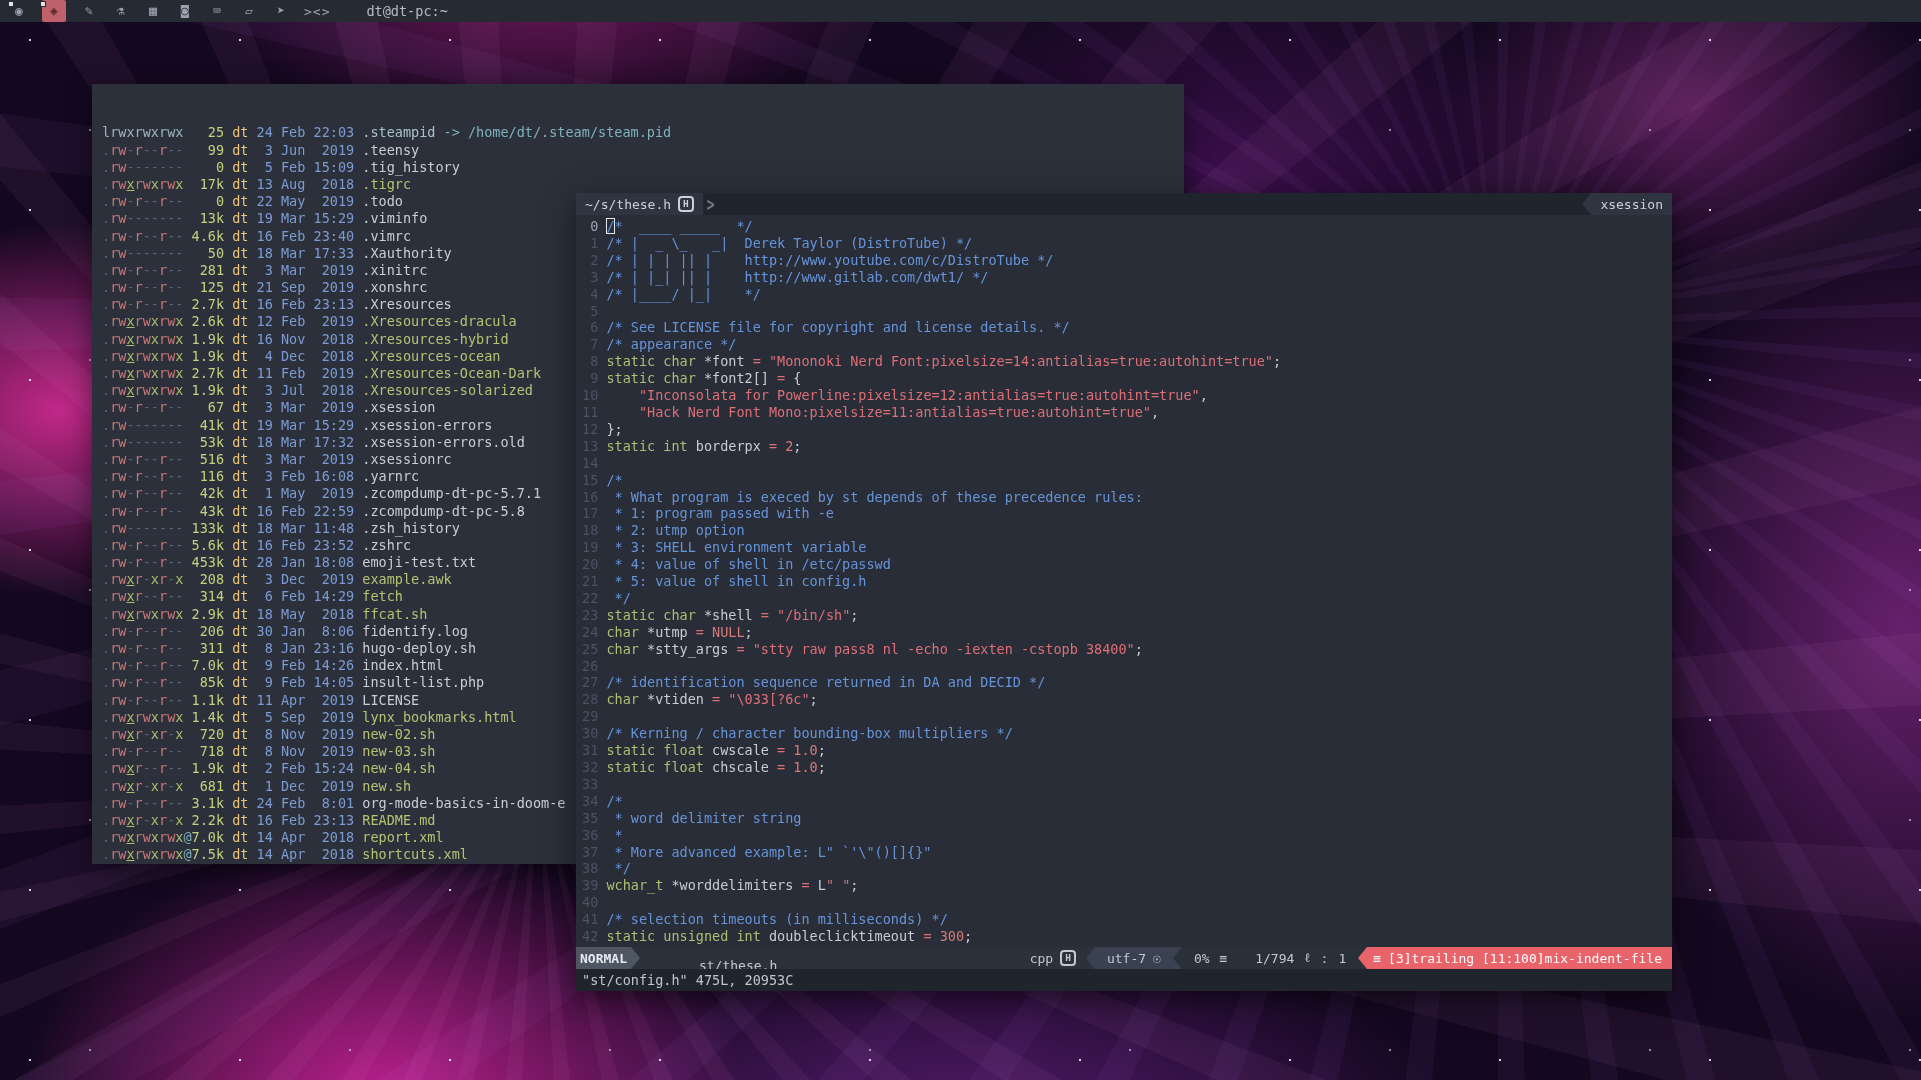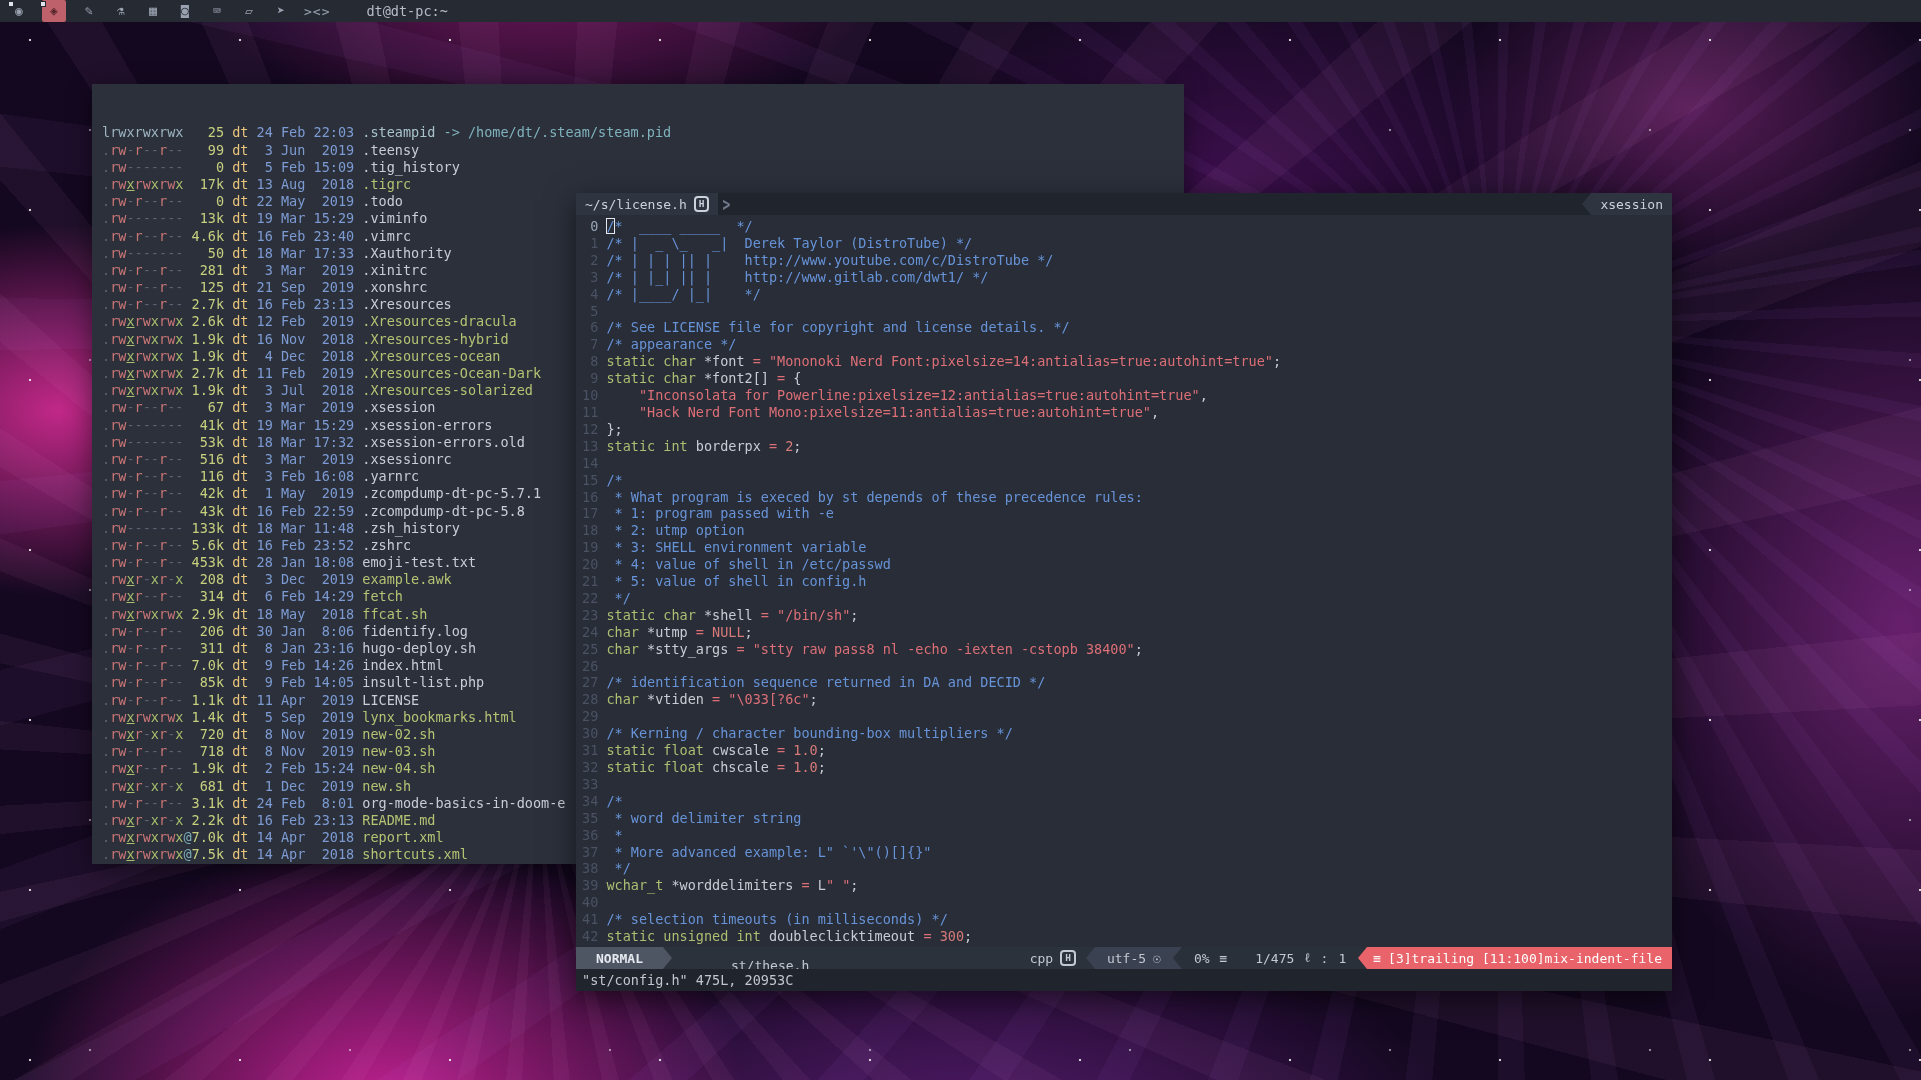--- a/index.html
+++ b/index.html
@@ -45,21 +45,21 @@
   .hbox{display:inline-block;border:2px solid currentColor;border-radius:4px;font-size:9.5px;
     font-weight:bold;line-height:10px;padding:1px 3px;}
   .vtabright{margin-left:auto;display:flex;align-items:center;height:22px;}
   .vcode{flex:1 1 auto;background:#282d37;padding:3px 0 0 6px;font-size:13.5px;line-height:16.9px;
     white-space:pre;color:#c8ccd4;overflow:hidden;}
   .vcursor{outline:1px solid #e3e7ee;outline-offset:-1px;}
   
   .vstatus{height:22px;background:#2c323c;display:flex;align-items:center;font-size:13px;
     color:#c3c8d2;flex:0 0 auto;white-space:pre;}
   .seg{height:22px;display:flex;align-items:center;}
-  .segmode{background:#4f5663;color:#e5e9f0;font-weight:bold;padding:0 20px;}
+  .segmode{background:#4f5663;color:#e5e9f0;font-weight:bold;padding:0 4px;}
   .tri{width:0;height:0;border-top:11px solid transparent;border-bottom:11px solid transparent;}
   .tri-r{border-left:9px solid #4f5663;}
   .tri-l{border-right:9px solid transparent;}
   .fname{padding-left:12px;}
   .flex-sp{flex:1 1 auto;}
   .segft{gap:7px;padding:0 10px;}
   .segenc{background:#3a4150;gap:7px;padding:0 12px;}
   .segpos{background:#2a303a;gap:10px;padding:0 12px;}
   .segwarn{background:#e8646a;color:#fff;gap:7px;padding:0 10px 0 6px;flex:0 0 auto;}
   .vmsg{height:22px;background:#20242c;color:#c0c5ce;font-size:13.5px;line-height:22px;
@@ -87,21 +87,21 @@
 </div>
 
 <div class="term">
   <div id="file-list"><div class="trow"><span><span style="color: rgb(157, 180, 192);">l</span><span style="color: rgb(157, 180, 192);">r</span><span style="color: rgb(157, 180, 192);">w</span><span style="color: rgb(157, 180, 192);">x</span><span style="color: rgb(157, 180, 192);">r</span><span style="color: rgb(157, 180, 192);">w</span><span style="color: rgb(157, 180, 192);">x</span><span style="color: rgb(157, 180, 192);">r</span><span style="color: rgb(157, 180, 192);">w</span><span style="color: rgb(157, 180, 192);">x</span><span style="color: rgb(157, 180, 192);"> </span></span><span style="color: rgb(198, 208, 126);">  25</span><span> </span><span style="color: rgb(234, 197, 124);">dt</span><span> </span><span style="color: rgb(125, 155, 211);">24 Feb 22:03</span><span> </span><span style="color: rgb(169, 196, 204);">.steampid</span><span style="color: rgb(127, 178, 189);"> -&gt; /home/dt/.steam/steam.pid</span></div><div class="trow"><span><span style="color: rgb(89, 98, 115);">.</span><span style="color: rgb(203, 118, 118);">r</span><span style="color: rgb(203, 118, 118);">w</span><span style="color: rgb(89, 98, 115);">-</span><span style="color: rgb(203, 118, 118);">r</span><span style="color: rgb(89, 98, 115);">-</span><span style="color: rgb(89, 98, 115);">-</span><span style="color: rgb(203, 118, 118);">r</span><span style="color: rgb(89, 98, 115);">-</span><span style="color: rgb(89, 98, 115);">-</span><span style="color: rgb(89, 98, 115);"> </span></span><span style="color: rgb(198, 208, 126);">  99</span><span> </span><span style="color: rgb(234, 197, 124);">dt</span><span> </span><span style="color: rgb(125, 155, 211);"> 3 Jun  2019</span><span> </span><span style="color: rgb(201, 205, 214);">.teensy</span></div><div class="trow"><span><span style="color: rgb(89, 98, 115);">.</span><span style="color: rgb(203, 118, 118);">r</span><span style="color: rgb(203, 118, 118);">w</span><span style="color: rgb(89, 98, 115);">-</span><span style="color: rgb(89, 98, 115);">-</span><span style="color: rgb(89, 98, 115);">-</span><span style="color: rgb(89, 98, 115);">-</span><span style="color: rgb(89, 98, 115);">-</span><span style="color: rgb(89, 98, 115);">-</span><span style="color: rgb(89, 98, 115);">-</span><span style="color: rgb(89, 98, 115);"> </span></span><span style="color: rgb(198, 208, 126);">   0</span><span> </span><span style="color: rgb(234, 197, 124);">dt</span><span> </span><span style="color: rgb(125, 155, 211);"> 5 Feb 15:09</span><span> </span><span style="color: rgb(201, 205, 214);">.tig_history</span></div><div class="trow"><span><span style="color: rgb(89, 98, 115);">.</span><span style="color: rgb(203, 118, 118);">r</span><span style="color: rgb(203, 118, 118);">w</span><span style="color: rgb(169, 191, 107); text-decoration: underline;">x</span><span style="color: rgb(203, 118, 118);">r</span><span style="color: rgb(203, 118, 118);">w</span><span style="color: rgb(169, 191, 107);">x</span><span style="color: rgb(203, 118, 118);">r</span><span style="color: rgb(203, 118, 118);">w</span><span style="color: rgb(169, 191, 107);">x</span><span style="color: rgb(89, 98, 115);"> </span></span><span style="color: rgb(198, 208, 126);"> 17k</span><span> </span><span style="color: rgb(234, 197, 124);">dt</span><span> </span><span style="color: rgb(125, 155, 211);">13 Aug  2018</span><span> </span><span style="color: rgb(181, 195, 115);">.tigrc</span></div><div class="trow"><span><span style="color: rgb(89, 98, 115);">.</span><span style="color: rgb(203, 118, 118);">r</span><span style="color: rgb(203, 118, 118);">w</span><span style="color: rgb(89, 98, 115);">-</span><span style="color: rgb(203, 118, 118);">r</span><span style="color: rgb(89, 98, 115);">-</span><span style="color: rgb(89, 98, 115);">-</span><span style="color: rgb(203, 118, 118);">r</span><span style="color: rgb(89, 98, 115);">-</span><span style="color: rgb(89, 98, 115);">-</span><span style="color: rgb(89, 98, 115);"> </span></span><span style="color: rgb(198, 208, 126);">   0</span><span> </span><span style="color: rgb(234, 197, 124);">dt</span><span> </span><span style="color: rgb(125, 155, 211);">22 May  2019</span><span> </span><span style="color: rgb(201, 205, 214);">.todo</span></div><div class="trow"><span><span style="color: rgb(89, 98, 115);">.</span><span style="color: rgb(203, 118, 118);">r</span><span style="color: rgb(203, 118, 118);">w</span><span style="color: rgb(89, 98, 115);">-</span><span style="color: rgb(89, 98, 115);">-</span><span style="color: rgb(89, 98, 115);">-</span><span style="color: rgb(89, 98, 115);">-</span><span style="color: rgb(89, 98, 115);">-</span><span style="color: rgb(89, 98, 115);">-</span><span style="color: rgb(89, 98, 115);">-</span><span style="color: rgb(89, 98, 115);"> </span></span><span style="color: rgb(198, 208, 126);"> 13k</span><span> </span><span style="color: rgb(234, 197, 124);">dt</span><span> </span><span style="color: rgb(125, 155, 211);">19 Mar 15:29</span><span> </span><span style="color: rgb(201, 205, 214);">.viminfo</span></div><div class="trow"><span><span style="color: rgb(89, 98, 115);">.</span><span style="color: rgb(203, 118, 118);">r</span><span style="color: rgb(203, 118, 118);">w</span><span style="color: rgb(89, 98, 115);">-</span><span style="color: rgb(203, 118, 118);">r</span><span style="color: rgb(89, 98, 115);">-</span><span style="color: rgb(89, 98, 115);">-</span><span style="color: rgb(203, 118, 118);">r</span><span style="color: rgb(89, 98, 115);">-</span><span style="color: rgb(89, 98, 115);">-</span><span style="color: rgb(89, 98, 115);"> </span></span><span style="color: rgb(198, 208, 126);">4.6k</span><span> </span><span style="color: rgb(234, 197, 124);">dt</span><span> </span><span style="color: rgb(125, 155, 211);">16 Feb 23:40</span><span> </span><span style="color: rgb(201, 205, 214);">.vimrc</span></div><div class="trow"><span><span style="color: rgb(89, 98, 115);">.</span><span style="color: rgb(203, 118, 118);">r</span><span style="color: rgb(203, 118, 118);">w</span><span style="color: rgb(89, 98, 115);">-</span><span style="color: rgb(89, 98, 115);">-</span><span style="color: rgb(89, 98, 115);">-</span><span style="color: rgb(89, 98, 115);">-</span><span style="color: rgb(89, 98, 115);">-</span><span style="color: rgb(89, 98, 115);">-</span><span style="color: rgb(89, 98, 115);">-</span><span style="color: rgb(89, 98, 115);"> </span></span><span style="color: rgb(198, 208, 126);">  50</span><span> </span><span style="color: rgb(234, 197, 124);">dt</span><span> </span><span style="color: rgb(125, 155, 211);">18 Mar 17:33</span><span> </span><span style="color: rgb(201, 205, 214);">.Xauthority</span></div><div class="trow"><span><span style="color: rgb(89, 98, 115);">.</span><span style="color: rgb(203, 118, 118);">r</span><span style="color: rgb(203, 118, 118);">w</span><span style="color: rgb(89, 98, 115);">-</span><span style="color: rgb(203, 118, 118);">r</span><span style="color: rgb(89, 98, 115);">-</span><span style="color: rgb(89, 98, 115);">-</span><span style="color: rgb(203, 118, 118);">r</span><span style="color: rgb(89, 98, 115);">-</span><span style="color: rgb(89, 98, 115);">-</span><span style="color: rgb(89, 98, 115);"> </span></span><span style="color: rgb(198, 208, 126);"> 281</span><span> </span><span style="color: rgb(234, 197, 124);">dt</span><span> </span><span style="color: rgb(125, 155, 211);"> 3 Mar  2019</span><span> </span><span style="color: rgb(201, 205, 214);">.xinitrc</span></div><div class="trow"><span><span style="color: rgb(89, 98, 115);">.</span><span style="color: rgb(203, 118, 118);">r</span><span style="color: rgb(203, 118, 118);">w</span><span style="color: rgb(89, 98, 115);">-</span><span style="color: rgb(203, 118, 118);">r</span><span style="color: rgb(89, 98, 115);">-</span><span style="color: rgb(89, 98, 115);">-</span><span style="color: rgb(203, 118, 118);">r</span><span style="color: rgb(89, 98, 115);">-</span><span style="color: rgb(89, 98, 115);">-</span><span style="color: rgb(89, 98, 115);"> </span></span><span style="color: rgb(198, 208, 126);"> 125</span><span> </span><span style="color: rgb(234, 197, 124);">dt</span><span> </span><span style="color: rgb(125, 155, 211);">21 Sep  2019</span><span> </span><span style="color: rgb(201, 205, 214);">.xonshrc</span></div><div class="trow"><span><span style="color: rgb(89, 98, 115);">.</span><span style="color: rgb(203, 118, 118);">r</span><span style="color: rgb(203, 118, 118);">w</span><span style="color: rgb(89, 98, 115);">-</span><span style="color: rgb(203, 118, 118);">r</span><span style="color: rgb(89, 98, 115);">-</span><span style="color: rgb(89, 98, 115);">-</span><span style="color: rgb(203, 118, 118);">r</span><span style="color: rgb(89, 98, 115);">-</span><span style="color: rgb(89, 98, 115);">-</span><span style="color: rgb(89, 98, 115);"> </span></span><span style="color: rgb(198, 208, 126);">2.7k</span><span> </span><span style="color: rgb(234, 197, 124);">dt</span><span> </span><span style="color: rgb(125, 155, 211);">16 Feb 23:13</span><span> </span><span style="color: rgb(201, 205, 214);">.Xresources</span></div><div class="trow"><span><span style="color: rgb(89, 98, 115);">.</span><span style="color: rgb(203, 118, 118);">r</span><span style="color: rgb(203, 118, 118);">w</span><span style="color: rgb(169, 191, 107); text-decoration: underline;">x</span><span style="color: rgb(203, 118, 118);">r</span><span style="color: rgb(203, 118, 118);">w</span><span style="color: rgb(169, 191, 107);">x</span><span style="color: rgb(203, 118, 118);">r</span><span style="color: rgb(203, 118, 118);">w</span><span style="color: rgb(169, 191, 107);">x</span><span style="color: rgb(89, 98, 115);"> </span></span><span style="color: rgb(198, 208, 126);">2.6k</span><span> </span><span style="color: rgb(234, 197, 124);">dt</span><span> </span><span style="color: rgb(125, 155, 211);">12 Feb  2019</span><span> </span><span style="color: rgb(181, 195, 115);">.Xresources-dracula</span></div><div class="trow"><span><span style="color: rgb(89, 98, 115);">.</span><span style="color: rgb(203, 118, 118);">r</span><span style="color: rgb(203, 118, 118);">w</span><span style="color: rgb(169, 191, 107); text-decoration: underline;">x</span><span style="color: rgb(203, 118, 118);">r</span><span style="color: rgb(203, 118, 118);">w</span><span style="color: rgb(169, 191, 107);">x</span><span style="color: rgb(203, 118, 118);">r</span><span style="color: rgb(203, 118, 118);">w</span><span style="color: rgb(169, 191, 107);">x</span><span style="color: rgb(89, 98, 115);"> </span></span><span style="color: rgb(198, 208, 126);">1.9k</span><span> </span><span style="color: rgb(234, 197, 124);">dt</span><span> </span><span style="color: rgb(125, 155, 211);">16 Nov  2018</span><span> </span><span style="color: rgb(181, 195, 115);">.Xresources-hybrid</span></div><div class="trow"><span><span style="color: rgb(89, 98, 115);">.</span><span style="color: rgb(203, 118, 118);">r</span><span style="color: rgb(203, 118, 118);">w</span><span style="color: rgb(169, 191, 107); text-decoration: underline;">x</span><span style="color: rgb(203, 118, 118);">r</span><span style="color: rgb(203, 118, 118);">w</span><span style="color: rgb(169, 191, 107);">x</span><span style="color: rgb(203, 118, 118);">r</span><span style="color: rgb(203, 118, 118);">w</span><span style="color: rgb(169, 191, 107);">x</span><span style="color: rgb(89, 98, 115);"> </span></span><span style="color: rgb(198, 208, 126);">1.9k</span><span> </span><span style="color: rgb(234, 197, 124);">dt</span><span> </span><span style="color: rgb(125, 155, 211);"> 4 Dec  2018</span><span> </span><span style="color: rgb(181, 195, 115);">.Xresources-ocean</span></div><div class="trow"><span><span style="color: rgb(89, 98, 115);">.</span><span style="color: rgb(203, 118, 118);">r</span><span style="color: rgb(203, 118, 118);">w</span><span style="color: rgb(169, 191, 107); text-decoration: underline;">x</span><span style="color: rgb(203, 118, 118);">r</span><span style="color: rgb(203, 118, 118);">w</span><span style="color: rgb(169, 191, 107);">x</span><span style="color: rgb(203, 118, 118);">r</span><span style="color: rgb(203, 118, 118);">w</span><span style="color: rgb(169, 191, 107);">x</span><span style="color: rgb(89, 98, 115);"> </span></span><span style="color: rgb(198, 208, 126);">2.7k</span><span> </span><span style="color: rgb(234, 197, 124);">dt</span><span> </span><span style="color: rgb(125, 155, 211);">11 Feb  2019</span><span> </span><span style="color: rgb(181, 195, 115);">.Xresources-Ocean-Dark</span></div><div class="trow"><span><span style="color: rgb(89, 98, 115);">.</span><span style="color: rgb(203, 118, 118);">r</span><span style="color: rgb(203, 118, 118);">w</span><span style="color: rgb(169, 191, 107); text-decoration: underline;">x</span><span style="color: rgb(203, 118, 118);">r</span><span style="color: rgb(203, 118, 118);">w</span><span style="color: rgb(169, 191, 107);">x</span><span style="color: rgb(203, 118, 118);">r</span><span style="color: rgb(203, 118, 118);">w</span><span style="color: rgb(169, 191, 107);">x</span><span style="color: rgb(89, 98, 115);"> </span></span><span style="color: rgb(198, 208, 126);">1.9k</span><span> </span><span style="color: rgb(234, 197, 124);">dt</span><span> </span><span style="color: rgb(125, 155, 211);"> 3 Jul  2018</span><span> </span><span style="color: rgb(181, 195, 115);">.Xresources-solarized</span></div><div class="trow"><span><span style="color: rgb(89, 98, 115);">.</span><span style="color: rgb(203, 118, 118);">r</span><span style="color: rgb(203, 118, 118);">w</span><span style="color: rgb(89, 98, 115);">-</span><span style="color: rgb(203, 118, 118);">r</span><span style="color: rgb(89, 98, 115);">-</span><span style="color: rgb(89, 98, 115);">-</span><span style="color: rgb(203, 118, 118);">r</span><span style="color: rgb(89, 98, 115);">-</span><span style="color: rgb(89, 98, 115);">-</span><span style="color: rgb(89, 98, 115);"> </span></span><span style="color: rgb(198, 208, 126);">  67</span><span> </span><span style="color: rgb(234, 197, 124);">dt</span><span> </span><span style="color: rgb(125, 155, 211);"> 3 Mar  2019</span><span> </span><span style="color: rgb(201, 205, 214);">.xsession</span></div><div class="trow"><span><span style="color: rgb(89, 98, 115);">.</span><span style="color: rgb(203, 118, 118);">r</span><span style="color: rgb(203, 118, 118);">w</span><span style="color: rgb(89, 98, 115);">-</span><span style="color: rgb(89, 98, 115);">-</span><span style="color: rgb(89, 98, 115);">-</span><span style="color: rgb(89, 98, 115);">-</span><span style="color: rgb(89, 98, 115);">-</span><span style="color: rgb(89, 98, 115);">-</span><span style="color: rgb(89, 98, 115);">-</span><span style="color: rgb(89, 98, 115);"> </span></span><span style="color: rgb(198, 208, 126);"> 41k</span><span> </span><span style="color: rgb(234, 197, 124);">dt</span><span> </span><span style="color: rgb(125, 155, 211);">19 Mar 15:29</span><span> </span><span style="color: rgb(201, 205, 214);">.xsession-errors</span></div><div class="trow"><span><span style="color: rgb(89, 98, 115);">.</span><span style="color: rgb(203, 118, 118);">r</span><span style="color: rgb(203, 118, 118);">w</span><span style="color: rgb(89, 98, 115);">-</span><span style="color: rgb(89, 98, 115);">-</span><span style="color: rgb(89, 98, 115);">-</span><span style="color: rgb(89, 98, 115);">-</span><span style="color: rgb(89, 98, 115);">-</span><span style="color: rgb(89, 98, 115);">-</span><span style="color: rgb(89, 98, 115);">-</span><span style="color: rgb(89, 98, 115);"> </span></span><span style="color: rgb(198, 208, 126);"> 53k</span><span> </span><span style="color: rgb(234, 197, 124);">dt</span><span> </span><span style="color: rgb(125, 155, 211);">18 Mar 17:32</span><span> </span><span style="color: rgb(201, 205, 214);">.xsession-errors.old</span></div><div class="trow"><span><span style="color: rgb(89, 98, 115);">.</span><span style="color: rgb(203, 118, 118);">r</span><span style="color: rgb(203, 118, 118);">w</span><span style="color: rgb(89, 98, 115);">-</span><span style="color: rgb(203, 118, 118);">r</span><span style="color: rgb(89, 98, 115);">-</span><span style="color: rgb(89, 98, 115);">-</span><span style="color: rgb(203, 118, 118);">r</span><span style="color: rgb(89, 98, 115);">-</span><span style="color: rgb(89, 98, 115);">-</span><span style="color: rgb(89, 98, 115);"> </span></span><span style="color: rgb(198, 208, 126);"> 516</span><span> </span><span style="color: rgb(234, 197, 124);">dt</span><span> </span><span style="color: rgb(125, 155, 211);"> 3 Mar  2019</span><span> </span><span style="color: rgb(201, 205, 214);">.xsessionrc</span></div><div class="trow"><span><span style="color: rgb(89, 98, 115);">.</span><span style="color: rgb(203, 118, 118);">r</span><span style="color: rgb(203, 118, 118);">w</span><span style="color: rgb(89, 98, 115);">-</span><span style="color: rgb(203, 118, 118);">r</span><span style="color: rgb(89, 98, 115);">-</span><span style="color: rgb(89, 98, 115);">-</span><span style="color: rgb(203, 118, 118);">r</span><span style="color: rgb(89, 98, 115);">-</span><span style="color: rgb(89, 98, 115);">-</span><span style="color: rgb(89, 98, 115);"> </span></span><span style="color: rgb(198, 208, 126);"> 116</span><span> </span><span style="color: rgb(234, 197, 124);">dt</span><span> </span><span style="color: rgb(125, 155, 211);"> 3 Feb 16:08</span><span> </span><span style="color: rgb(201, 205, 214);">.yarnrc</span></div><div class="trow"><span><span style="color: rgb(89, 98, 115);">.</span><span style="color: rgb(203, 118, 118);">r</span><span style="color: rgb(203, 118, 118);">w</span><span style="color: rgb(89, 98, 115);">-</span><span style="color: rgb(203, 118, 118);">r</span><span style="color: rgb(89, 98, 115);">-</span><span style="color: rgb(89, 98, 115);">-</span><span style="color: rgb(203, 118, 118);">r</span><span style="color: rgb(89, 98, 115);">-</span><span style="color: rgb(89, 98, 115);">-</span><span style="color: rgb(89, 98, 115);"> </span></span><span style="color: rgb(198, 208, 126);"> 42k</span><span> </span><span style="color: rgb(234, 197, 124);">dt</span><span> </span><span style="color: rgb(125, 155, 211);"> 1 May  2019</span><span> </span><span style="color: rgb(201, 205, 214);">.zcompdump-dt-pc-5.7.1</span></div><div class="trow"><span><span style="color: rgb(89, 98, 115);">.</span><span style="color: rgb(203, 118, 118);">r</span><span style="color: rgb(203, 118, 118);">w</span><span style="color: rgb(89, 98, 115);">-</span><span style="color: rgb(203, 118, 118);">r</span><span style="color: rgb(89, 98, 115);">-</span><span style="color: rgb(89, 98, 115);">-</span><span style="color: rgb(203, 118, 118);">r</span><span style="color: rgb(89, 98, 115);">-</span><span style="color: rgb(89, 98, 115);">-</span><span style="color: rgb(89, 98, 115);"> </span></span><span style="color: rgb(198, 208, 126);"> 43k</span><span> </span><span style="color: rgb(234, 197, 124);">dt</span><span> </span><span style="color: rgb(125, 155, 211);">16 Feb 22:59</span><span> </span><span style="color: rgb(201, 205, 214);">.zcompdump-dt-pc-5.8</span></div><div class="trow"><span><span style="color: rgb(89, 98, 115);">.</span><span style="color: rgb(203, 118, 118);">r</span><span style="color: rgb(203, 118, 118);">w</span><span style="color: rgb(89, 98, 115);">-</span><span style="color: rgb(89, 98, 115);">-</span><span style="color: rgb(89, 98, 115);">-</span><span style="color: rgb(89, 98, 115);">-</span><span style="color: rgb(89, 98, 115);">-</span><span style="color: rgb(89, 98, 115);">-</span><span style="color: rgb(89, 98, 115);">-</span><span style="color: rgb(89, 98, 115);"> </span></span><span style="color: rgb(198, 208, 126);">133k</span><span> </span><span style="color: rgb(234, 197, 124);">dt</span><span> </span><span style="color: rgb(125, 155, 211);">18 Mar 11:48</span><span> </span><span style="color: rgb(201, 205, 214);">.zsh_history</span></div><div class="trow"><span><span style="color: rgb(89, 98, 115);">.</span><span style="color: rgb(203, 118, 118);">r</span><span style="color: rgb(203, 118, 118);">w</span><span style="color: rgb(89, 98, 115);">-</span><span style="color: rgb(203, 118, 118);">r</span><span style="color: rgb(89, 98, 115);">-</span><span style="color: rgb(89, 98, 115);">-</span><span style="color: rgb(203, 118, 118);">r</span><span style="color: rgb(89, 98, 115);">-</span><span style="color: rgb(89, 98, 115);">-</span><span style="color: rgb(89, 98, 115);"> </span></span><span style="color: rgb(198, 208, 126);">5.6k</span><span> </span><span style="color: rgb(234, 197, 124);">dt</span><span> </span><span style="color: rgb(125, 155, 211);">16 Feb 23:52</span><span> </span><span style="color: rgb(201, 205, 214);">.zshrc</span></div><div class="trow"><span><span style="color: rgb(89, 98, 115);">.</span><span style="color: rgb(203, 118, 118);">r</span><span style="color: rgb(203, 118, 118);">w</span><span style="color: rgb(89, 98, 115);">-</span><span style="color: rgb(203, 118, 118);">r</span><span style="color: rgb(89, 98, 115);">-</span><span style="color: rgb(89, 98, 115);">-</span><span style="color: rgb(203, 118, 118);">r</span><span style="color: rgb(89, 98, 115);">-</span><span style="color: rgb(89, 98, 115);">-</span><span style="color: rgb(89, 98, 115);"> </span></span><span style="color: rgb(198, 208, 126);">453k</span><span> </span><span style="color: rgb(234, 197, 124);">dt</span><span> </span><span style="color: rgb(125, 155, 211);">28 Jan 18:08</span><span> </span><span style="color: rgb(201, 205, 214);">emoji-test.txt</span></div><div class="trow"><span><span style="color: rgb(89, 98, 115);">.</span><span style="color: rgb(203, 118, 118);">r</span><span style="color: rgb(203, 118, 118);">w</span><span style="color: rgb(169, 191, 107); text-decoration: underline;">x</span><span style="color: rgb(203, 118, 118);">r</span><span style="color: rgb(89, 98, 115);">-</span><span style="color: rgb(169, 191, 107);">x</span><span style="color: rgb(203, 118, 118);">r</span><span style="color: rgb(89, 98, 115);">-</span><span style="color: rgb(169, 191, 107);">x</span><span style="color: rgb(89, 98, 115);"> </span></span><span style="color: rgb(198, 208, 126);"> 208</span><span> </span><span style="color: rgb(234, 197, 124);">dt</span><span> </span><span style="color: rgb(125, 155, 211);"> 3 Dec  2019</span><span> </span><span style="color: rgb(181, 195, 115);">example.awk</span></div><div class="trow"><span><span style="color: rgb(89, 98, 115);">.</span><span style="color: rgb(203, 118, 118);">r</span><span style="color: rgb(203, 118, 118);">w</span><span style="color: rgb(169, 191, 107); text-decoration: underline;">x</span><span style="color: rgb(203, 118, 118);">r</span><span style="color: rgb(89, 98, 115);">-</span><span style="color: rgb(89, 98, 115);">-</span><span style="color: rgb(203, 118, 118);">r</span><span style="color: rgb(89, 98, 115);">-</span><span style="color: rgb(89, 98, 115);">-</span><span style="color: rgb(89, 98, 115);"> </span></span><span style="color: rgb(198, 208, 126);"> 314</span><span> </span><span style="color: rgb(234, 197, 124);">dt</span><span> </span><span style="color: rgb(125, 155, 211);"> 6 Feb 14:29</span><span> </span><span style="color: rgb(181, 195, 115);">fetch</span></div><div class="trow"><span><span style="color: rgb(89, 98, 115);">.</span><span style="color: rgb(203, 118, 118);">r</span><span style="color: rgb(203, 118, 118);">w</span><span style="color: rgb(169, 191, 107); text-decoration: underline;">x</span><span style="color: rgb(203, 118, 118);">r</span><span style="color: rgb(203, 118, 118);">w</span><span style="color: rgb(169, 191, 107);">x</span><span style="color: rgb(203, 118, 118);">r</span><span style="color: rgb(203, 118, 118);">w</span><span style="color: rgb(169, 191, 107);">x</span><span style="color: rgb(89, 98, 115);"> </span></span><span style="color: rgb(198, 208, 126);">2.9k</span><span> </span><span style="color: rgb(234, 197, 124);">dt</span><span> </span><span style="color: rgb(125, 155, 211);">18 May  2018</span><span> </span><span style="color: rgb(181, 195, 115);">ffcat.sh</span></div><div class="trow"><span><span style="color: rgb(89, 98, 115);">.</span><span style="color: rgb(203, 118, 118);">r</span><span style="color: rgb(203, 118, 118);">w</span><span style="color: rgb(89, 98, 115);">-</span><span style="color: rgb(203, 118, 118);">r</span><span style="color: rgb(89, 98, 115);">-</span><span style="color: rgb(89, 98, 115);">-</span><span style="color: rgb(203, 118, 118);">r</span><span style="color: rgb(89, 98, 115);">-</span><span style="color: rgb(89, 98, 115);">-</span><span style="color: rgb(89, 98, 115);"> </span></span><span style="color: rgb(198, 208, 126);"> 206</span><span> </span><span style="color: rgb(234, 197, 124);">dt</span><span> </span><span style="color: rgb(125, 155, 211);">30 Jan  8:06</span><span> </span><span style="color: rgb(201, 205, 214);">fidentify.log</span></div><div class="trow"><span><span style="color: rgb(89, 98, 115);">.</span><span style="color: rgb(203, 118, 118);">r</span><span style="color: rgb(203, 118, 118);">w</span><span style="color: rgb(89, 98, 115);">-</span><span style="color: rgb(203, 118, 118);">r</span><span style="color: rgb(89, 98, 115);">-</span><span style="color: rgb(89, 98, 115);">-</span><span style="color: rgb(203, 118, 118);">r</span><span style="color: rgb(89, 98, 115);">-</span><span style="color: rgb(89, 98, 115);">-</span><span style="color: rgb(89, 98, 115);"> </span></span><span style="color: rgb(198, 208, 126);"> 311</span><span> </span><span style="color: rgb(234, 197, 124);">dt</span><span> </span><span style="color: rgb(125, 155, 211);"> 8 Jan 23:16</span><span> </span><span style="color: rgb(201, 205, 214);">hugo-deploy.sh</span></div><div class="trow"><span><span style="color: rgb(89, 98, 115);">.</span><span style="color: rgb(203, 118, 118);">r</span><span style="color: rgb(203, 118, 118);">w</span><span style="color: rgb(89, 98, 115);">-</span><span style="color: rgb(203, 118, 118);">r</span><span style="color: rgb(89, 98, 115);">-</span><span style="color: rgb(89, 98, 115);">-</span><span style="color: rgb(203, 118, 118);">r</span><span style="color: rgb(89, 98, 115);">-</span><span style="color: rgb(89, 98, 115);">-</span><span style="color: rgb(89, 98, 115);"> </span></span><span style="color: rgb(198, 208, 126);">7.0k</span><span> </span><span style="color: rgb(234, 197, 124);">dt</span><span> </span><span style="color: rgb(125, 155, 211);"> 9 Feb 14:26</span><span> </span><span style="color: rgb(201, 205, 214);">index.html</span></div><div class="trow"><span><span style="color: rgb(89, 98, 115);">.</span><span style="color: rgb(203, 118, 118);">r</span><span style="color: rgb(203, 118, 118);">w</span><span style="color: rgb(89, 98, 115);">-</span><span style="color: rgb(203, 118, 118);">r</span><span style="color: rgb(89, 98, 115);">-</span><span style="color: rgb(89, 98, 115);">-</span><span style="color: rgb(203, 118, 118);">r</span><span style="color: rgb(89, 98, 115);">-</span><span style="color: rgb(89, 98, 115);">-</span><span style="color: rgb(89, 98, 115);"> </span></span><span style="color: rgb(198, 208, 126);"> 85k</span><span> </span><span style="color: rgb(234, 197, 124);">dt</span><span> </span><span style="color: rgb(125, 155, 211);"> 9 Feb 14:05</span><span> </span><span style="color: rgb(201, 205, 214);">insult-list.php</span></div><div class="trow"><span><span style="color: rgb(89, 98, 115);">.</span><span style="color: rgb(203, 118, 118);">r</span><span style="color: rgb(203, 118, 118);">w</span><span style="color: rgb(89, 98, 115);">-</span><span style="color: rgb(203, 118, 118);">r</span><span style="color: rgb(89, 98, 115);">-</span><span style="color: rgb(89, 98, 115);">-</span><span style="color: rgb(203, 118, 118);">r</span><span style="color: rgb(89, 98, 115);">-</span><span style="color: rgb(89, 98, 115);">-</span><span style="color: rgb(89, 98, 115);"> </span></span><span style="color: rgb(198, 208, 126);">1.1k</span><span> </span><span style="color: rgb(234, 197, 124);">dt</span><span> </span><span style="color: rgb(125, 155, 211);">11 Apr  2019</span><span> </span><span style="color: rgb(201, 205, 214);">LICENSE</span></div><div class="trow"><span><span style="color: rgb(89, 98, 115);">.</span><span style="color: rgb(203, 118, 118);">r</span><span style="color: rgb(203, 118, 118);">w</span><span style="color: rgb(169, 191, 107); text-decoration: underline;">x</span><span style="color: rgb(203, 118, 118);">r</span><span style="color: rgb(203, 118, 118);">w</span><span style="color: rgb(169, 191, 107);">x</span><span style="color: rgb(203, 118, 118);">r</span><span style="color: rgb(203, 118, 118);">w</span><span style="color: rgb(169, 191, 107);">x</span><span style="color: rgb(89, 98, 115);"> </span></span><span style="color: rgb(198, 208, 126);">1.4k</span><span> </span><span style="color: rgb(234, 197, 124);">dt</span><span> </span><span style="color: rgb(125, 155, 211);"> 5 Sep  2019</span><span> </span><span style="color: rgb(181, 195, 115);">lynx_bookmarks.html</span></div><div class="trow"><span><span style="color: rgb(89, 98, 115);">.</span><span style="color: rgb(203, 118, 118);">r</span><span style="color: rgb(203, 118, 118);">w</span><span style="color: rgb(169, 191, 107); text-decoration: underline;">x</span><span style="color: rgb(203, 118, 118);">r</span><span style="color: rgb(89, 98, 115);">-</span><span style="color: rgb(169, 191, 107);">x</span><span style="color: rgb(203, 118, 118);">r</span><span style="color: rgb(89, 98, 115);">-</span><span style="color: rgb(169, 191, 107);">x</span><span style="color: rgb(89, 98, 115);"> </span></span><span style="color: rgb(198, 208, 126);"> 720</span><span> </span><span style="color: rgb(234, 197, 124);">dt</span><span> </span><span style="color: rgb(125, 155, 211);"> 8 Nov  2019</span><span> </span><span style="color: rgb(181, 195, 115);">new-02.sh</span></div><div class="trow"><span><span style="color: rgb(89, 98, 115);">.</span><span style="color: rgb(203, 118, 118);">r</span><span style="color: rgb(203, 118, 118);">w</span><span style="color: rgb(89, 98, 115);">-</span><span style="color: rgb(203, 118, 118);">r</span><span style="color: rgb(89, 98, 115);">-</span><span style="color: rgb(89, 98, 115);">-</span><span style="color: rgb(203, 118, 118);">r</span><span style="color: rgb(89, 98, 115);">-</span><span style="color: rgb(89, 98, 115);">-</span><span style="color: rgb(89, 98, 115);"> </span></span><span style="color: rgb(198, 208, 126);"> 718</span><span> </span><span style="color: rgb(234, 197, 124);">dt</span><span> </span><span style="color: rgb(125, 155, 211);"> 8 Nov  2019</span><span> </span><span style="color: rgb(181, 195, 115);">new-03.sh</span></div><div class="trow"><span><span style="color: rgb(89, 98, 115);">.</span><span style="color: rgb(203, 118, 118);">r</span><span style="color: rgb(203, 118, 118);">w</span><span style="color: rgb(169, 191, 107); text-decoration: underline;">x</span><span style="color: rgb(203, 118, 118);">r</span><span style="color: rgb(89, 98, 115);">-</span><span style="color: rgb(89, 98, 115);">-</span><span style="color: rgb(203, 118, 118);">r</span><span style="color: rgb(89, 98, 115);">-</span><span style="color: rgb(89, 98, 115);">-</span><span style="color: rgb(89, 98, 115);"> </span></span><span style="color: rgb(198, 208, 126);">1.9k</span><span> </span><span style="color: rgb(234, 197, 124);">dt</span><span> </span><span style="color: rgb(125, 155, 211);"> 2 Feb 15:24</span><span> </span><span style="color: rgb(181, 195, 115);">new-04.sh</span></div><div class="trow"><span><span style="color: rgb(89, 98, 115);">.</span><span style="color: rgb(203, 118, 118);">r</span><span style="color: rgb(203, 118, 118);">w</span><span style="color: rgb(169, 191, 107); text-decoration: underline;">x</span><span style="color: rgb(203, 118, 118);">r</span><span style="color: rgb(89, 98, 115);">-</span><span style="color: rgb(169, 191, 107);">x</span><span style="color: rgb(203, 118, 118);">r</span><span style="color: rgb(89, 98, 115);">-</span><span style="color: rgb(169, 191, 107);">x</span><span style="color: rgb(89, 98, 115);"> </span></span><span style="color: rgb(198, 208, 126);"> 681</span><span> </span><span style="color: rgb(234, 197, 124);">dt</span><span> </span><span style="color: rgb(125, 155, 211);"> 1 Dec  2019</span><span> </span><span style="color: rgb(181, 195, 115);">new.sh</span></div><div class="trow"><span><span style="color: rgb(89, 98, 115);">.</span><span style="color: rgb(203, 118, 118);">r</span><span style="color: rgb(203, 118, 118);">w</span><span style="color: rgb(89, 98, 115);">-</span><span style="color: rgb(203, 118, 118);">r</span><span style="color: rgb(89, 98, 115);">-</span><span style="color: rgb(89, 98, 115);">-</span><span style="color: rgb(203, 118, 118);">r</span><span style="color: rgb(89, 98, 115);">-</span><span style="color: rgb(89, 98, 115);">-</span><span style="color: rgb(89, 98, 115);"> </span></span><span style="color: rgb(198, 208, 126);">3.1k</span><span> </span><span style="color: rgb(234, 197, 124);">dt</span><span> </span><span style="color: rgb(125, 155, 211);">24 Feb  8:01</span><span> </span><span style="color: rgb(201, 205, 214);">org-mode-basics-in-doom-e</span></div><div class="trow"><span><span style="color: rgb(89, 98, 115);">.</span><span style="color: rgb(203, 118, 118);">r</span><span style="color: rgb(203, 118, 118);">w</span><span style="color: rgb(169, 191, 107); text-decoration: underline;">x</span><span style="color: rgb(203, 118, 118);">r</span><span style="color: rgb(89, 98, 115);">-</span><span style="color: rgb(169, 191, 107);">x</span><span style="color: rgb(203, 118, 118);">r</span><span style="color: rgb(89, 98, 115);">-</span><span style="color: rgb(169, 191, 107);">x</span><span style="color: rgb(89, 98, 115);"> </span></span><span style="color: rgb(198, 208, 126);">2.2k</span><span> </span><span style="color: rgb(234, 197, 124);">dt</span><span> </span><span style="color: rgb(125, 155, 211);">16 Feb 23:13</span><span> </span><span style="color: rgb(181, 195, 115);">README.md</span></div><div class="trow"><span><span style="color: rgb(89, 98, 115);">.</span><span style="color: rgb(203, 118, 118);">r</span><span style="color: rgb(203, 118, 118);">w</span><span style="color: rgb(169, 191, 107); text-decoration: underline;">x</span><span style="color: rgb(203, 118, 118);">r</span><span style="color: rgb(203, 118, 118);">w</span><span style="color: rgb(169, 191, 107);">x</span><span style="color: rgb(203, 118, 118);">r</span><span style="color: rgb(203, 118, 118);">w</span><span style="color: rgb(169, 191, 107);">x</span><span style="color: rgb(127, 178, 189);">@</span></span><span style="color: rgb(198, 208, 126);">7.0k</span><span> </span><span style="color: rgb(234, 197, 124);">dt</span><span> </span><span style="color: rgb(125, 155, 211);">14 Apr  2018</span><span> </span><span style="color: rgb(181, 195, 115);">report.xml</span></div><div class="trow"><span><span style="color: rgb(89, 98, 115);">.</span><span style="color: rgb(203, 118, 118);">r</span><span style="color: rgb(203, 118, 118);">w</span><span style="color: rgb(169, 191, 107); text-decoration: underline;">x</span><span style="color: rgb(203, 118, 118);">r</span><span style="color: rgb(203, 118, 118);">w</span><span style="color: rgb(169, 191, 107);">x</span><span style="color: rgb(203, 118, 118);">r</span><span style="color: rgb(203, 118, 118);">w</span><span style="color: rgb(169, 191, 107);">x</span><span style="color: rgb(127, 178, 189);">@</span></span><span style="color: rgb(198, 208, 126);">7.5k</span><span> </span><span style="color: rgb(234, 197, 124);">dt</span><span> </span><span style="color: rgb(125, 155, 211);">14 Apr  2018</span><span> </span><span style="color: rgb(181, 195, 115);">shortcuts.xml</span></div><div class="trow"><span><span style="color: rgb(89, 98, 115);">.</span><span style="color: rgb(203, 118, 118);">r</span><span style="color: rgb(203, 118, 118);">w</span><span style="color: rgb(89, 98, 115);">-</span><span style="color: rgb(203, 118, 118);">r</span><span style="color: rgb(89, 98, 115);">-</span><span style="color: rgb(89, 98, 115);">-</span><span style="color: rgb(203, 118, 118);">r</span><span style="color: rgb(89, 98, 115);">-</span><span style="color: rgb(89, 98, 115);">-</span><span style="color: rgb(89, 98, 115);"> </span></span><span style="color: rgb(198, 208, 126);"> 139</span><span> </span><span style="color: rgb(234, 197, 124);">dt</span><span> </span><span style="color: rgb(125, 155, 211);"> 2 Feb 14:55</span><span> </span><span style="color: rgb(201, 205, 214);">taskell.md</span></div></div>
   
 </div>
 
 <div class="vim">
   <div class="vtab">
     <div class="vtabitem">
-      <span>~/s/license.h</span>
+      <span>~/s/these.h</span>
       <span class="hbox">H</span>
     </div>
     <span class="vtabchev">&gt;</span>
     <div class="vtabright">
       <div class="tri tri-l" style="border-right-color:#2e3440;"></div>
       <div class="vtabitem">
         <span>xsession</span>
       </div>
     </div>
   </div>
@@ -113,28 +113,28 @@
       <span>NORMAL</span></div>
     <div class="tri tri-r"></div>
     <div class="fname">
       <span>st/these.h</span></div>
     <div class="flex-sp"></div>
     <div class="seg segft">
       <span>cpp</span>
       <span class="hbox">H</span></div>
     <div class="tri tri-l" style="border-right-color:#3a4150;"></div>
     <div class="seg segenc">
-      <span>utf-5</span>
+      <span>utf-7</span>
       <span>☉</span></div>
     <div class="tri tri-l" style="border-right-color:#2a303a;background:#3a4150;"></div>
     <div class="seg segpos">
       <span>0%</span>
       <span>≡</span>
       <span>&nbsp;</span>
-      <span>1/475</span>
+      <span>1/794</span>
       <span>ℓ</span>
       <span>:</span>
       <span>1</span></div>
     <div class="tri tri-l" style="border-right-color:#e8646a;background:#2a303a;"></div>
     <div class="seg segwarn">
       <span>≡</span>
       <span>[3]trailing [11:100]mix-indent-file</span></div>
   </div>
 
   <div class="vmsg">"st/config.h" 475L, 20953C</div>

